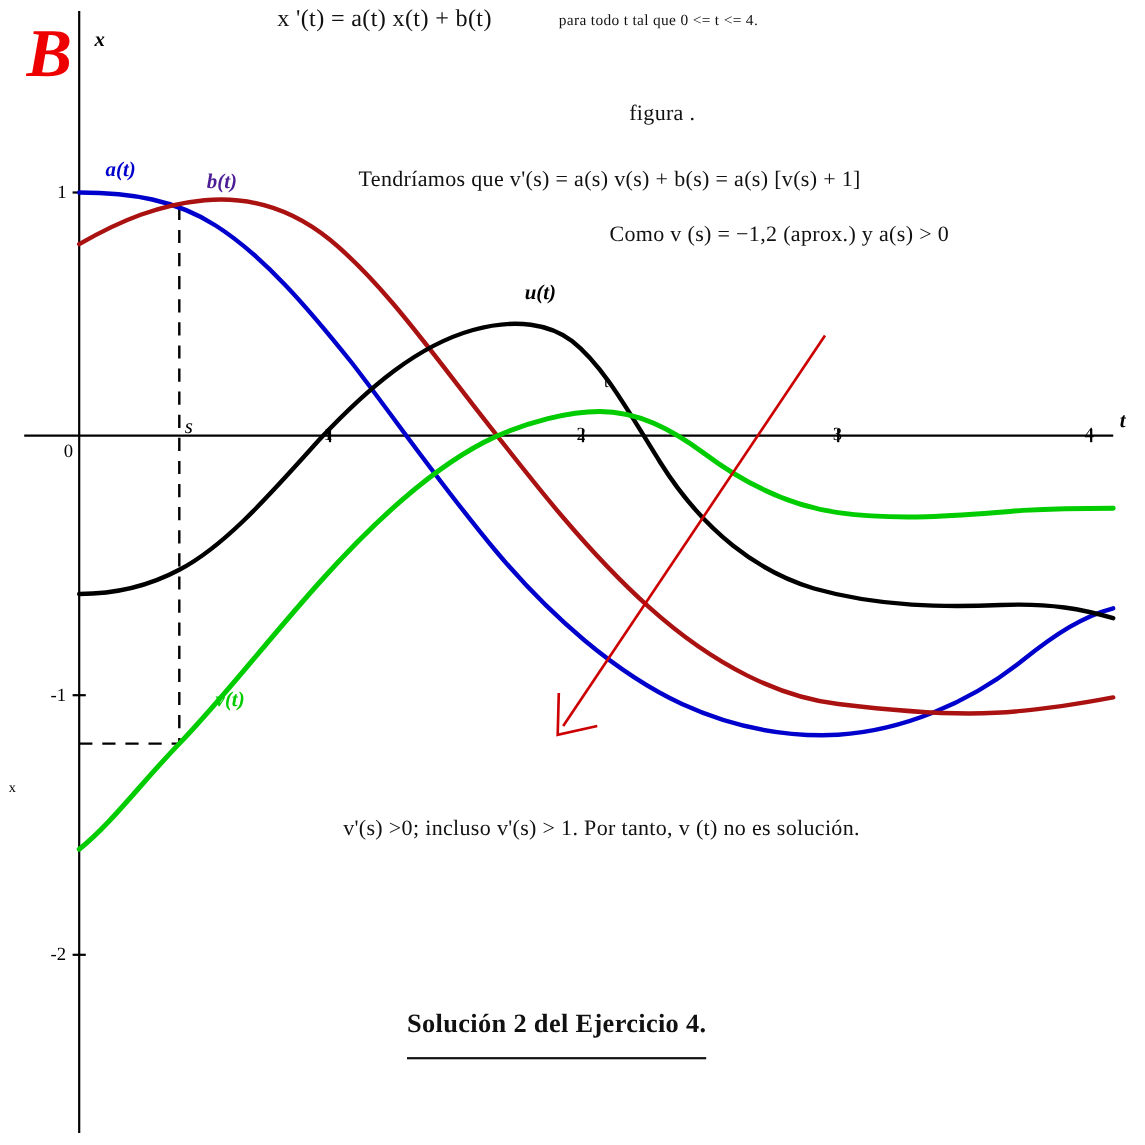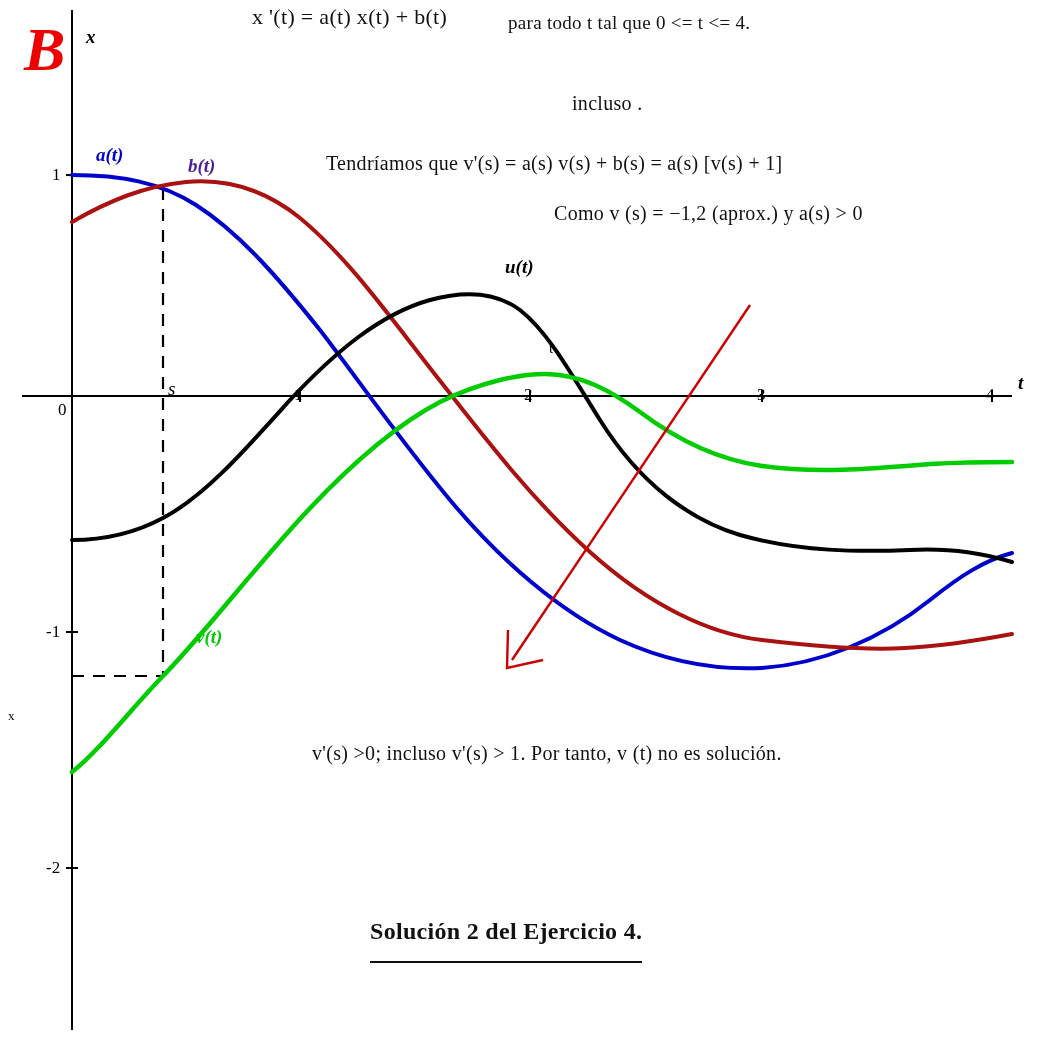--- a/index.html
+++ b/index.html
@@ -57,21 +57,21 @@
   .lbl-u { color: #000000; }
   .lbl-v { color: #00cc00; }
 
   .hand {
     font-family: "Liberation Serif", serif;
     font-size: 20px;
     color: #111;
     letter-spacing: 0.3px;
     white-space: nowrap;
   }
-  .hand.small { font-size: 19px; }
+  .hand.small { font-size: 14px; }
   .hand.title {
     font-size: 24px;
     font-weight: bold;
     border-bottom: 2px solid #111;
     padding-bottom: 16px;
     display: inline-block;
   }
   .s-mark {
     font-family: "Liberation Serif", serif;
     font-style: italic;
@@ -139,26 +139,26 @@
   <div class="abs tick-label" style="left:757px; top:385px;">3</div>
   <div class="abs tick-label" style="left:986px; top:385px;">4</div>
 
   <div class="abs s-mark" style="left:168px; top:378px;">s</div>
 
   <div class="abs tiny-t" style="left:549px; top:340px;">t</div>
   <div class="abs tiny-x" style="left:8px; top:708px;">x</div>
 
   <div class="abs curve-label lbl-a" style="left:96px; top:144px;">a(t)</div>
   <div class="abs curve-label lbl-b" style="left:188px; top:155px;">b(t)</div>
-  <div class="abs curve-label lbl-u" style="left:505px; top:256px;">u(t)</div>
+  <div class="abs curve-label lbl-u" style="left:477px; top:256px;">u(t)</div>
   <div class="abs curve-label lbl-v" style="left:196px; top:626px;">v(t)</div>
 
   <div class="abs hand" style="left:252px; top:4px; font-size:22px;">x '(t) = a(t) x(t) + b(t)</div>
   <div class="abs hand small" style="left:508px; top:12px;">para todo t tal que 0 &lt;= t &lt;= 4.</div>
-  <div class="abs hand" style="left:572px; top:92px;">incluso .</div>
+  <div class="abs hand" style="left:572px; top:92px;">figura .</div>
   <div class="abs hand" style="left:326px; top:152px;">Tendríamos que v'(s) = a(s) v(s) + b(s) = a(s) [v(s) + 1]</div>
   <div class="abs hand" style="left:554px; top:202px;">Como v (s) = −1,2 (aprox.)  y a(s) &gt; 0</div>
   <div class="abs hand" style="left:312px; top:742px;">v'(s) &gt;0; incluso v'(s) &gt; 1. Por tanto, v (t) no es solución.</div>
 
   <div class="abs" style="left:370px; top:918px;">
     <span class="hand title">Solución 2 del Ejercicio 4.</span>
   </div>
 
 </div>
 

